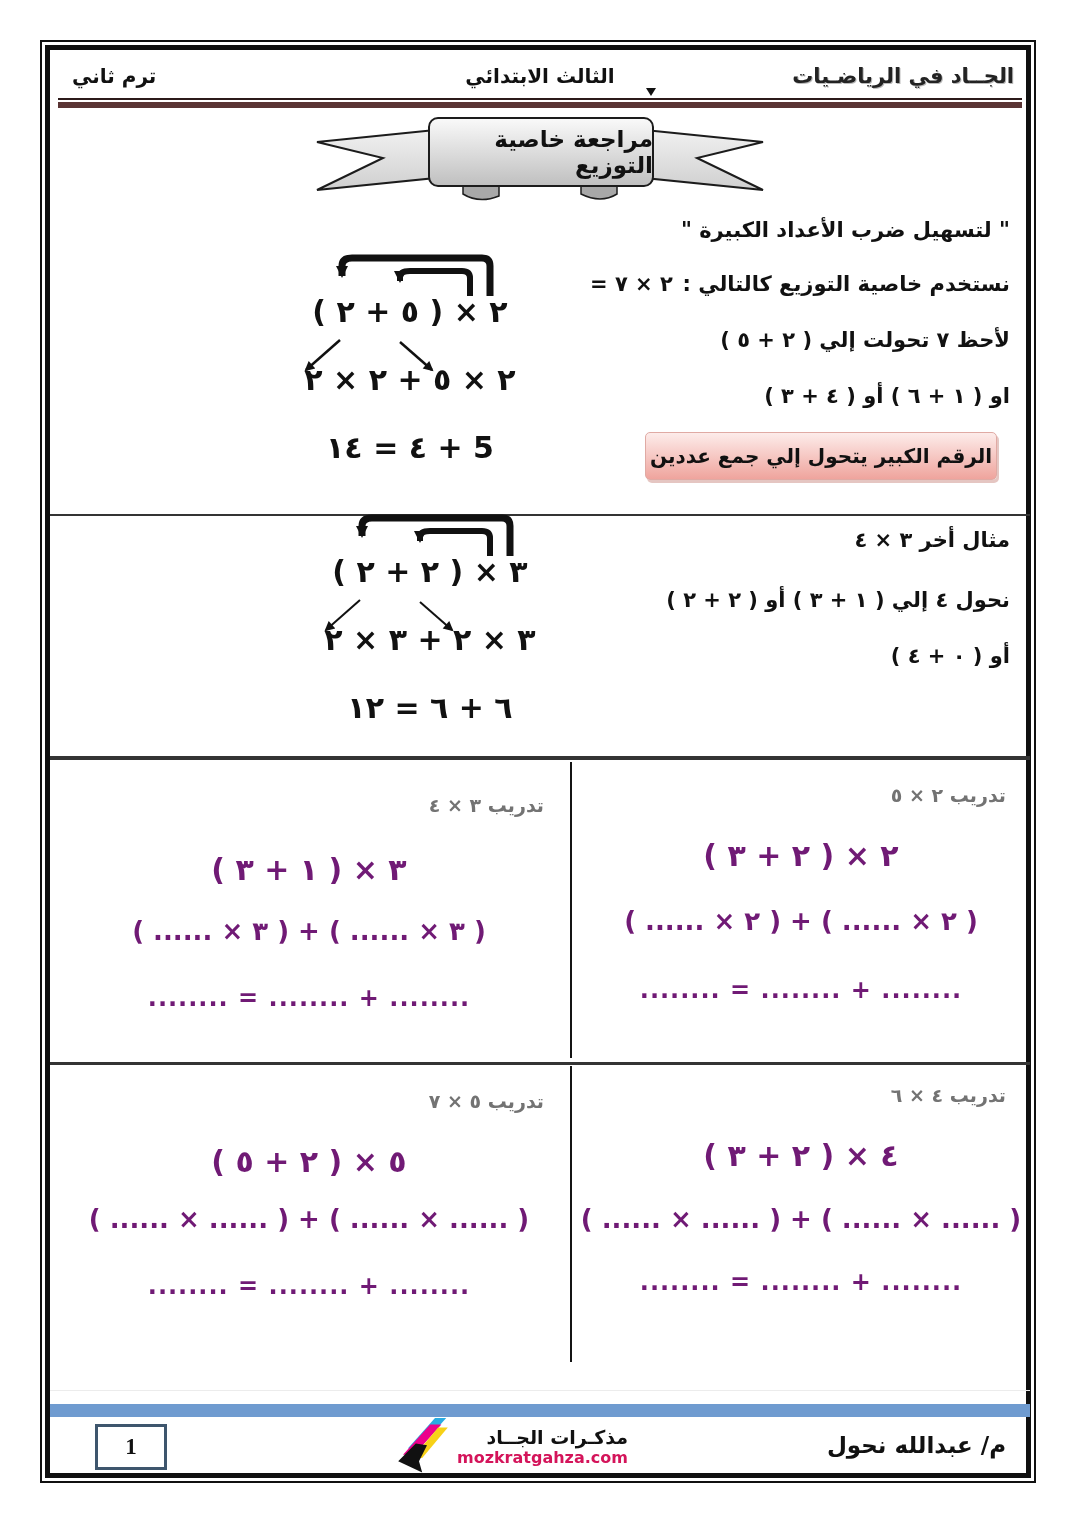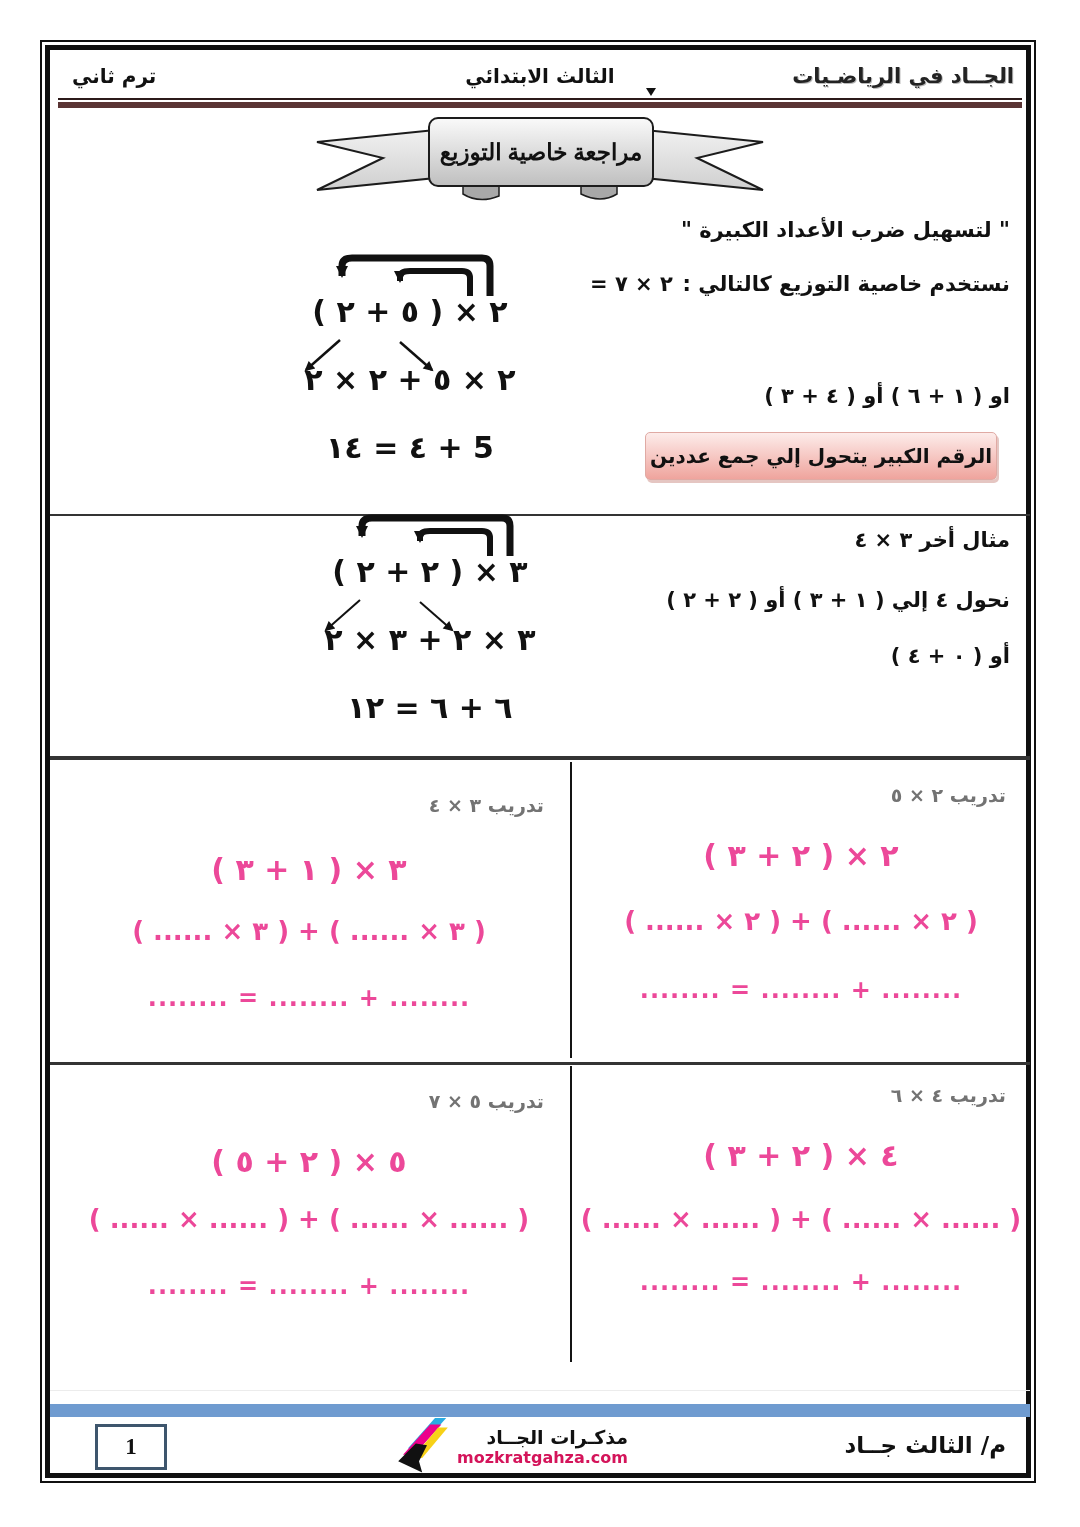--- a/index.html
+++ b/index.html
@@ -20,21 +20,21 @@
   .maroon-rule{position:absolute;left:8px;right:8px;top:48px;border-top:2px solid #2c1a1a;}
   .maroon-rule .bar{height:6px;background:#5a3434;margin-top:2px;}
   .tick{position:absolute;left:596px;top:38px;width:0;height:0;
         border-left:5px solid transparent;border-right:5px solid transparent;border-top:8px solid #111;}
 
   
   .ribbon{position:absolute;left:50%;transform:translateX(-50%);top:60px;width:470px;height:95px;}
   .ribbon svg{position:absolute;inset:0;}
   .ribbon-title{position:absolute;left:124px;top:10px;width:224px;height:64px;
                 display:flex;align-items:center;justify-content:center;
-                font-weight:bold;font-size:23px;color:#111;font-family:Liberation Serif, serif;}
+                font-weight:bold;font-size:23px;color:#111;}
 
   
   .line{position:absolute;font-weight:bold;font-size:21px;color:#111;white-space:nowrap;}
   .intro{left:0;top:168px;width:980px;display:flex;justify-content:space-between;
          padding:0 20px 0 180px;box-sizing:border-box;}
   .rule-line{left:540px;top:222px;width:420px;display:flex;justify-content:space-between;}
   .note{width:420px;left:540px;text-align:right;}
   .pink-box{position:absolute;left:595px;top:382px;width:350px;height:46px;border-radius:5px;
             background:linear-gradient(#fdecea,#efa49d);border:1px solid #e0aaa4;
             box-shadow:2px 3px 0 rgba(198,128,120,.45);
@@ -50,21 +50,21 @@
   .m-res{top:180px;font-size:30px;}
 
   
   .hdiv{position:absolute;left:0;right:0;background:#343434;}
   .vdiv{position:absolute;width:2px;background:#141414;}
   .faint{position:absolute;left:0;right:0;top:1340px;height:1px;background:#ececec;}
 
   
   .ex-cell{position:absolute;}
   .ex-title{position:absolute;right:24px;font-weight:bold;font-size:19px;color:#737373;white-space:nowrap;}
-  .ex-line{position:absolute;left:0;width:100%;text-align:center;font-weight:bold;color:#ec4899;white-space:nowrap;}
+  .ex-line{position:absolute;left:0;width:100%;text-align:center;font-weight:bold;color:#701a75;white-space:nowrap;}
   .ex-eq{font-size:30px;}
   .ex-blanks{font-size:26px;}
   .ex-sum{font-size:24px;letter-spacing:1px;}
 
   
   .blue-bar{position:absolute;left:0;right:0;top:1354px;height:13px;background:#6f9bd0;}
   .pagenum-box{position:absolute;left:45px;top:1374px;width:72px;height:46px;border:3px solid #3e566d;
                box-sizing:border-box;display:flex;align-items:center;justify-content:center;
                font-family:"Liberation Serif",serif;font-weight:bold;font-size:23px;color:#111;background:#fff;}
   .brand{position:absolute;left:345px;top:1366px;display:flex;direction:ltr;align-items:center;gap:6px;}
@@ -111,20 +111,21 @@
         </div>
 
         <div class="line intro">
           <span>"  لتسهيل ضرب الأعداد الكبيرة  "</span>
         </div>
 
         <div class="line rule-line">
           <span>نستخدم خاصية التوزيع كالتالي :</span>
           <span>٢ × ٧ =</span>
         </div>
+        <div class="line note" style="top:278px">لأحظ ٧ تحولت إلي ( ٢ + ٥ )</div>
         <div class="line note" style="top:334px">او ( ١ + ٦ ) أو ( ٤ + ٣ )</div>
         <div class="pink-box">الرقم الكبير يتحول إلي جمع عددين</div>
 
         <div class="math-block" style="left:200px;top:200px">
           <svg viewBox="0 0 320 235" width="320" height="235">
             <defs>
               <marker id="ah1" markerUnits="userSpaceOnUse" markerWidth="20" markerHeight="20" refX="11" refY="6" orient="auto">
                 <path d="M1,0 L13,6 L1,12 Z" fill="#111"></path>
               </marker>
               <marker id="ah2" markerUnits="userSpaceOnUse" markerWidth="16" markerHeight="16" refX="9" refY="5" orient="auto">
@@ -206,18 +207,18 @@
             <polygon points="58,10 44,10 10,48 24,48" fill="#ec008c"></polygon>
             <polygon points="66,14 54,14 22,52 34,52" fill="#f7d117"></polygon>
             <polygon points="40,36 26,34 4,56 34,70 30,56" fill="#111111"></polygon>
           </svg>
           <div class="brand-texts">
             <div class="brand-ar">مذكـرات الجــاد</div>
             <div class="brand-url">mozkratgahza.com</div>
           </div>
         </div>
 
-        <div class="author">م/ الثالث جــاد</div>
+        <div class="author">م/ عبدالله نحول</div>
 
       </div>
     </div>
   </div>
 </div>
 
 </body></html>

